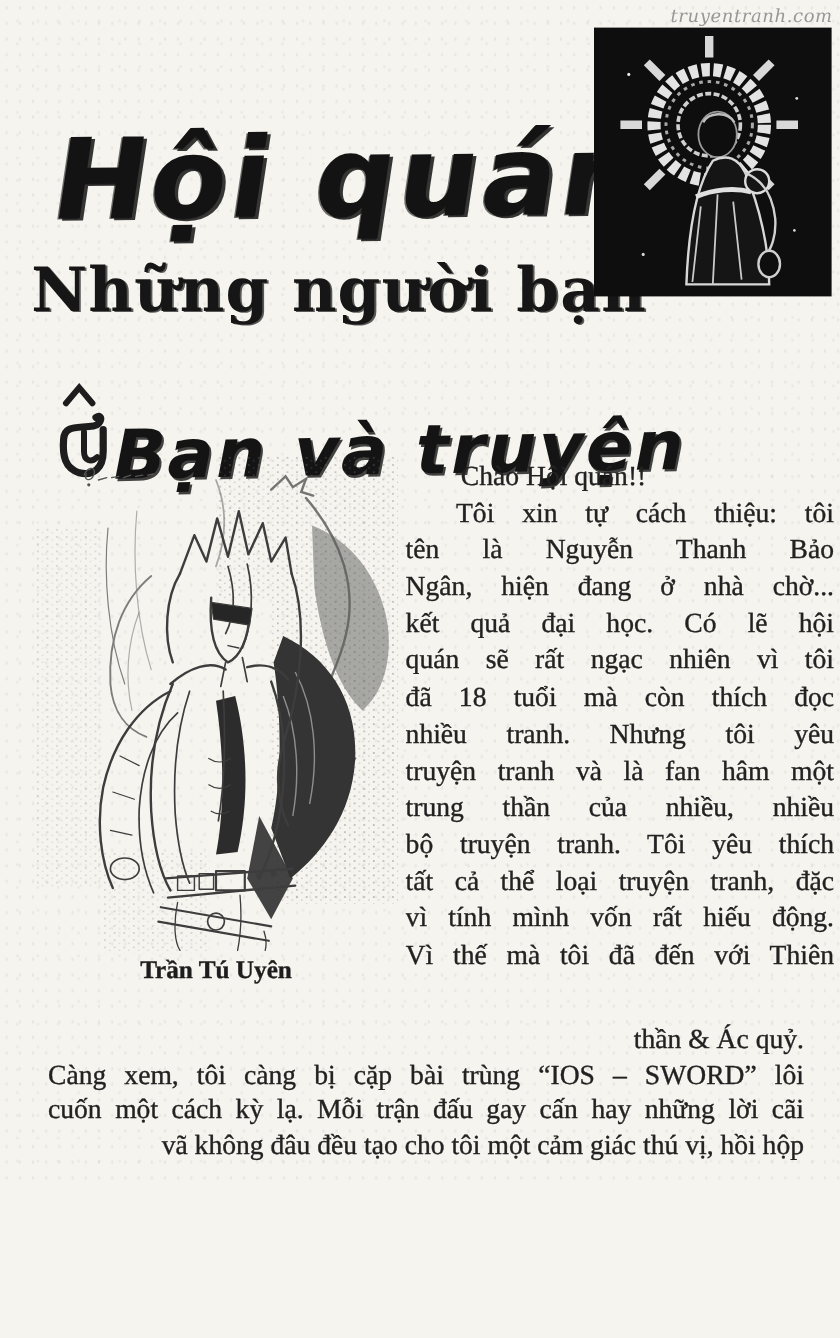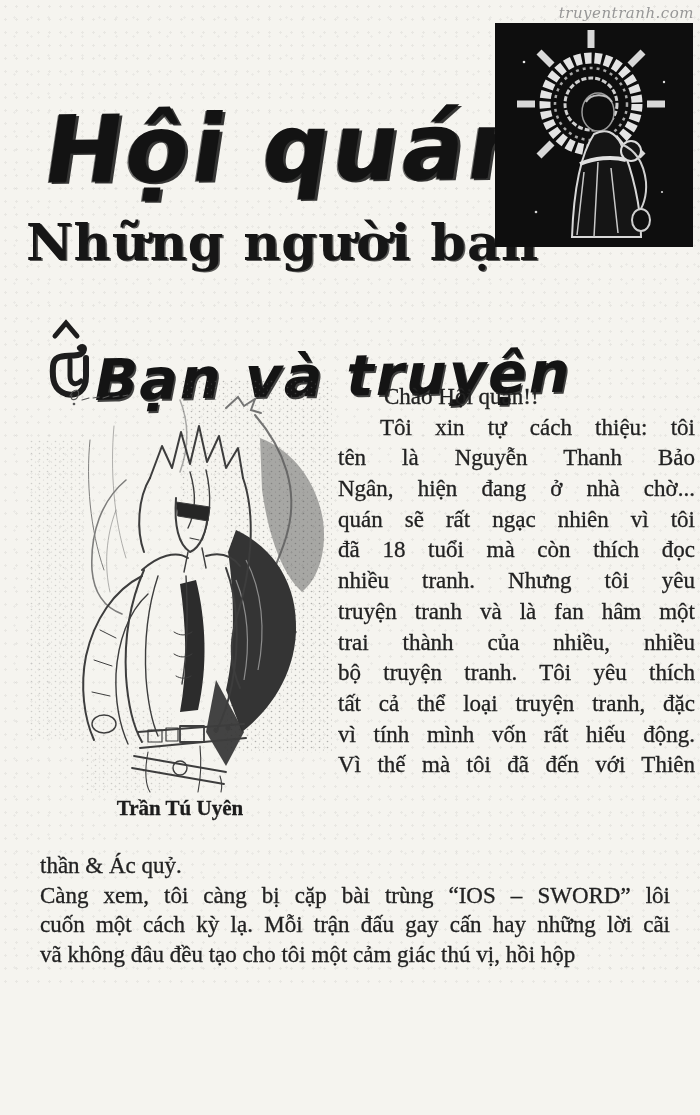--- a/index.html
+++ b/index.html
@@ -53,21 +53,21 @@
     position:absolute;left:55px;top:796px;width:250px;text-align:center;
     font-weight:bold;font-size:21px;color:#1d1d1d;
     -webkit-text-stroke:.3px #1d1d1d;
   }
   .col{position:absolute;left:338px;top:382px;width:357px;}
   .full{position:absolute;left:40px;top:851px;width:630px;}
   .line{
     font-size:23px;line-height:30.7px;height:30.7px;white-space:nowrap;
     -webkit-text-stroke:.3px #222;
   }
-  .full .line{line-height:29.6px;height:29.6px;}
+  .full .line{line-height:29.6px;height:29.6px;text-align:right;}
   .j{
     white-space:normal;text-align:justify;text-align-last:justify;
     text-justify:inter-word;overflow:hidden;
   }
   .indent{text-indent:42px;}
   .indent2{text-indent:52px;}
   .greet{padding-left:46px;}
   .pageno{
     position:absolute;left:250px;top:1040px;width:125px;text-align:center;
     font-family:"Liberation Sans","DejaVu Sans",sans-serif;
@@ -204,25 +204,26 @@
     </svg>
   </figure>
 
   <div class="caption">Trần Tú Uyên</div>
 
   <div class="col">
     <div class="line greet">Chào Hội quán!!</div>
     <div class="line j indent">Tôi xin tự cách thiệu: tôi</div>
     <div class="line j">tên là Nguyễn Thanh Bảo</div>
     <div class="line j">Ngân, hiện đang ở nhà chờ...</div>
+    <div class="line j">kết quả đại học. Có lẽ hội</div>
     <div class="line j">quán sẽ rất ngạc nhiên vì tôi</div>
     <div class="line j">đã 18 tuổi mà còn thích đọc</div>
     <div class="line j">nhiều tranh. Nhưng tôi yêu</div>
     <div class="line j">truyện tranh và là fan hâm một</div>
-    <div class="line j">trai thành của nhiều, nhiều</div>
+    <div class="line j">trung thần của nhiều, nhiều</div>
     <div class="line j">bộ truyện tranh. Tôi yêu thích</div>
     <div class="line j">tất cả thể loại truyện tranh, đặc</div>
     <div class="line j">vì tính mình vốn rất hiếu động.</div>
     <div class="line j">Vì thế mà tôi đã đến với Thiên</div>
   </div>
 
   <div class="full">
     <div class="line">thần &amp; Ác quỷ.</div>
     <div class="line j">Càng xem, tôi càng bị cặp bài trùng “IOS – SWORD” lôi</div>
     <div class="line j">cuốn một cách kỳ lạ. Mỗi trận đấu gay cấn hay những lời cãi</div>

